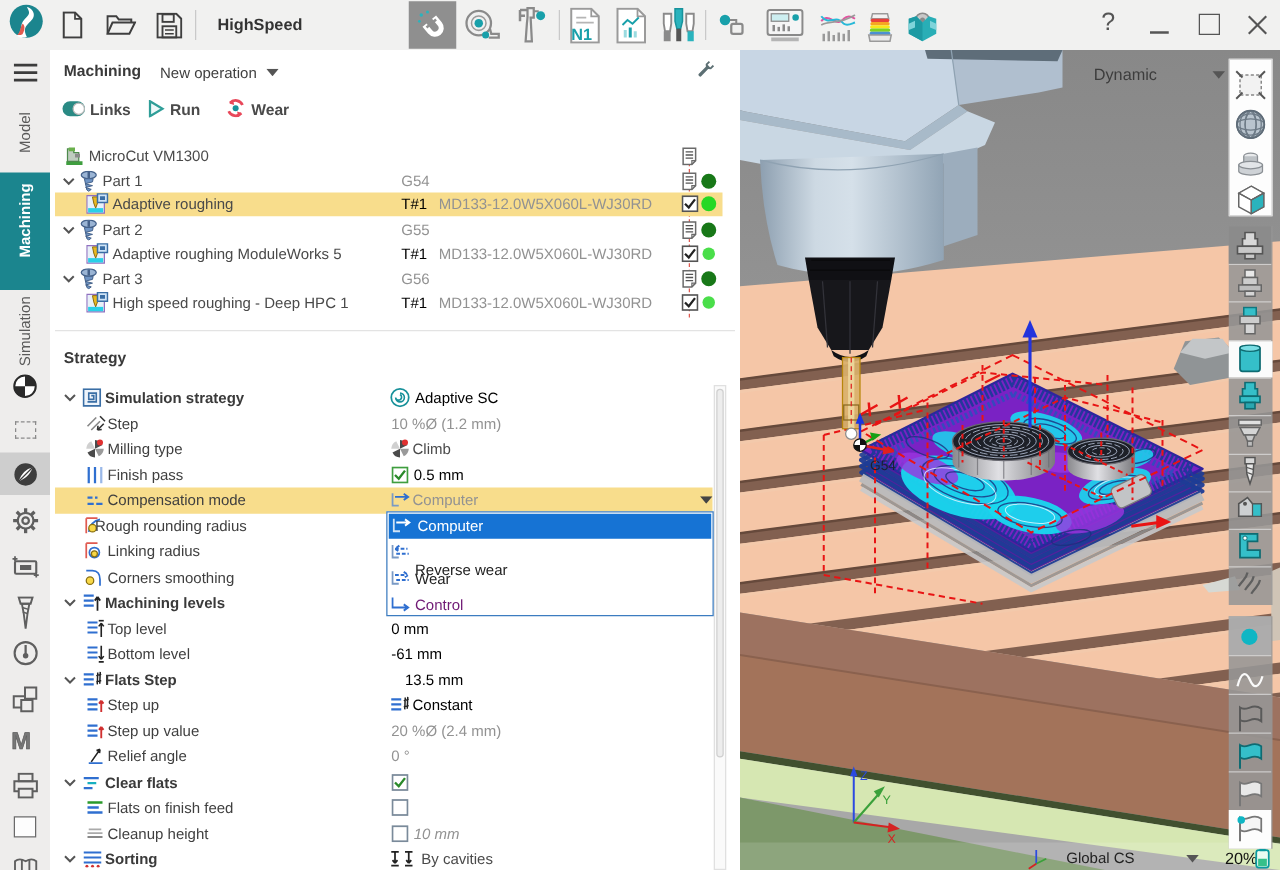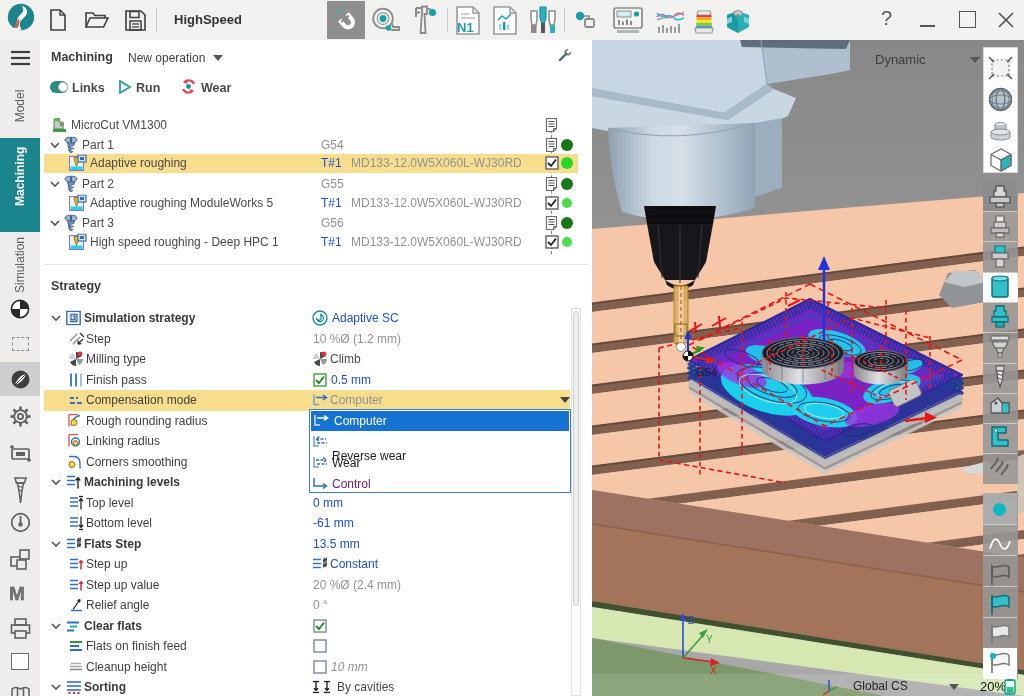--- a/index.html
+++ b/index.html
@@ -14,21 +14,21 @@
   #sidebar { position:absolute; left:0; top:40px; width:40px; height:656px; background:#eeedec; }
   .vtext { position:absolute; left:0; width:40px; text-align:center; color:#5a5a5a; font-size:12px;
            transform:rotate(-90deg); white-space:nowrap; }
   
   #panel { position:absolute; left:40px; top:40px; width:552px; height:656px; background:#fff; }
   .row { position:absolute; left:0; width:552px; height:20px; }
   .row > span { position:absolute; top:50%; transform:translateY(-50%); white-space:nowrap; }
   .lbl { color:#3f3f3f; font-size:12px; }
   .bold { font-weight:bold; color:#3a3a3a; }
   .gray { color:#929292; font-size:12px; }
-  .teal { color:#1d4ed8; font-size:12px; }
+  .teal { color:#000000; font-size:12px; }
   .dark { color:#4a4a4a; font-size:12px; }
   .ico { position:absolute; top:50%; transform:translateY(-50%); }
   .hl { background:#f8dd8c; }
   .dot { position:absolute; border-radius:50%; top:50%; transform:translateY(-50%); }
   
   #viewport { position:absolute; left:592px; top:40px; width:432px; height:656px; background:#909090; }
 </style>
 </head>
 <body>
 <div id="app">
@@ -775,21 +775,21 @@
             <path d="M0 0 L10 0 L5 6 Z" fill="#444"></path>
           </svg>
       </div>
 
       <div class="row" style="top:370.5px">
         <svg class="ico" style="left:28px" width="15" height="15" viewBox="0 0 15 15">
           <path d="M1 1 L1 13 M1 1 L10 1" stroke="#e05a50" stroke-width="1.4"></path>
           <path d="M12 2 C7 3 4 6 3 12" fill="none" stroke="#2f6fd0" stroke-width="1.4"></path>
           <circle cx="6" cy="9" r="3" fill="#f8d848" stroke="#8a7010" stroke-width="1"></circle>
         </svg>
-        <span class="lbl" style="left:46px">Rough rounding radius</span>
+        <span class="lbl" style="left:36px">Rough rounding radius</span>
       </div>
 
       <div class="row" style="top:391px">
         <svg class="ico" style="left:28px" width="15" height="15" viewBox="0 0 15 15">
           <path d="M1 1 L1 13 M1 1 L10 1" stroke="#e05a50" stroke-width="1.4"></path>
           <circle cx="7.5" cy="8.5" r="4" fill="none" stroke="#2f6fd0" stroke-width="1.4"></circle>
           <circle cx="7.5" cy="9.5" r="2.4" fill="#f8d848" stroke="#8a7010" stroke-width="1"></circle>
         </svg>
         <span class="lbl" style="left:46px">Linking radius</span>
       </div>
@@ -841,21 +841,21 @@
         <svg class="ico" style="left:11px" width="10" height="7" viewBox="0 0 10 7">
             <path d="M1 1.5 L5 5.5 L9 1.5" fill="none" stroke="#555" stroke-width="1.6"></path>
           </svg>
         <svg class="ico" style="left:26px" width="16" height="15" viewBox="0 0 16 15">
           <line x1="1" y1="3" x2="9" y2="3" stroke="#2f6fd0" stroke-width="1.7"></line>
           <line x1="1" y1="7" x2="9" y2="7" stroke="#2f6fd0" stroke-width="1.7"></line>
           <line x1="1" y1="11" x2="9" y2="11" stroke="#2f6fd0" stroke-width="1.7"></line>
           <path d="M11 4 L15 3 M11 9 L15 8 M12.2 1.5 L11.8 11 M14.2 1 L13.8 10.5" stroke="#222" stroke-width="1.2" fill="none"></path>
         </svg>
         <span class="lbl bold" style="left:44px">Flats Step</span>
-        <span class="teal" style="left:273px">13.5 mm</span>
+        <span class="teal" style="left:284px">13.5 mm</span>
       </div>
 
       <div class="row" style="top:514px">
         <svg class="ico" style="left:29px" width="16" height="15" viewBox="0 0 16 15">
           <line x1="1" y1="3" x2="9" y2="3" stroke="#2f6fd0" stroke-width="1.7"></line>
           <line x1="1" y1="7" x2="9" y2="7" stroke="#2f6fd0" stroke-width="1.7"></line>
           <line x1="1" y1="11" x2="9" y2="11" stroke="#2f6fd0" stroke-width="1.7"></line>
           <path d="M12 13 L12 4 M12 4 L10.2 6.4 M12 4 L13.8 6.4" fill="none" stroke="#d03030" stroke-width="1.5"></path>
         </svg>
         <span class="lbl" style="left:46px">Step up</span>

